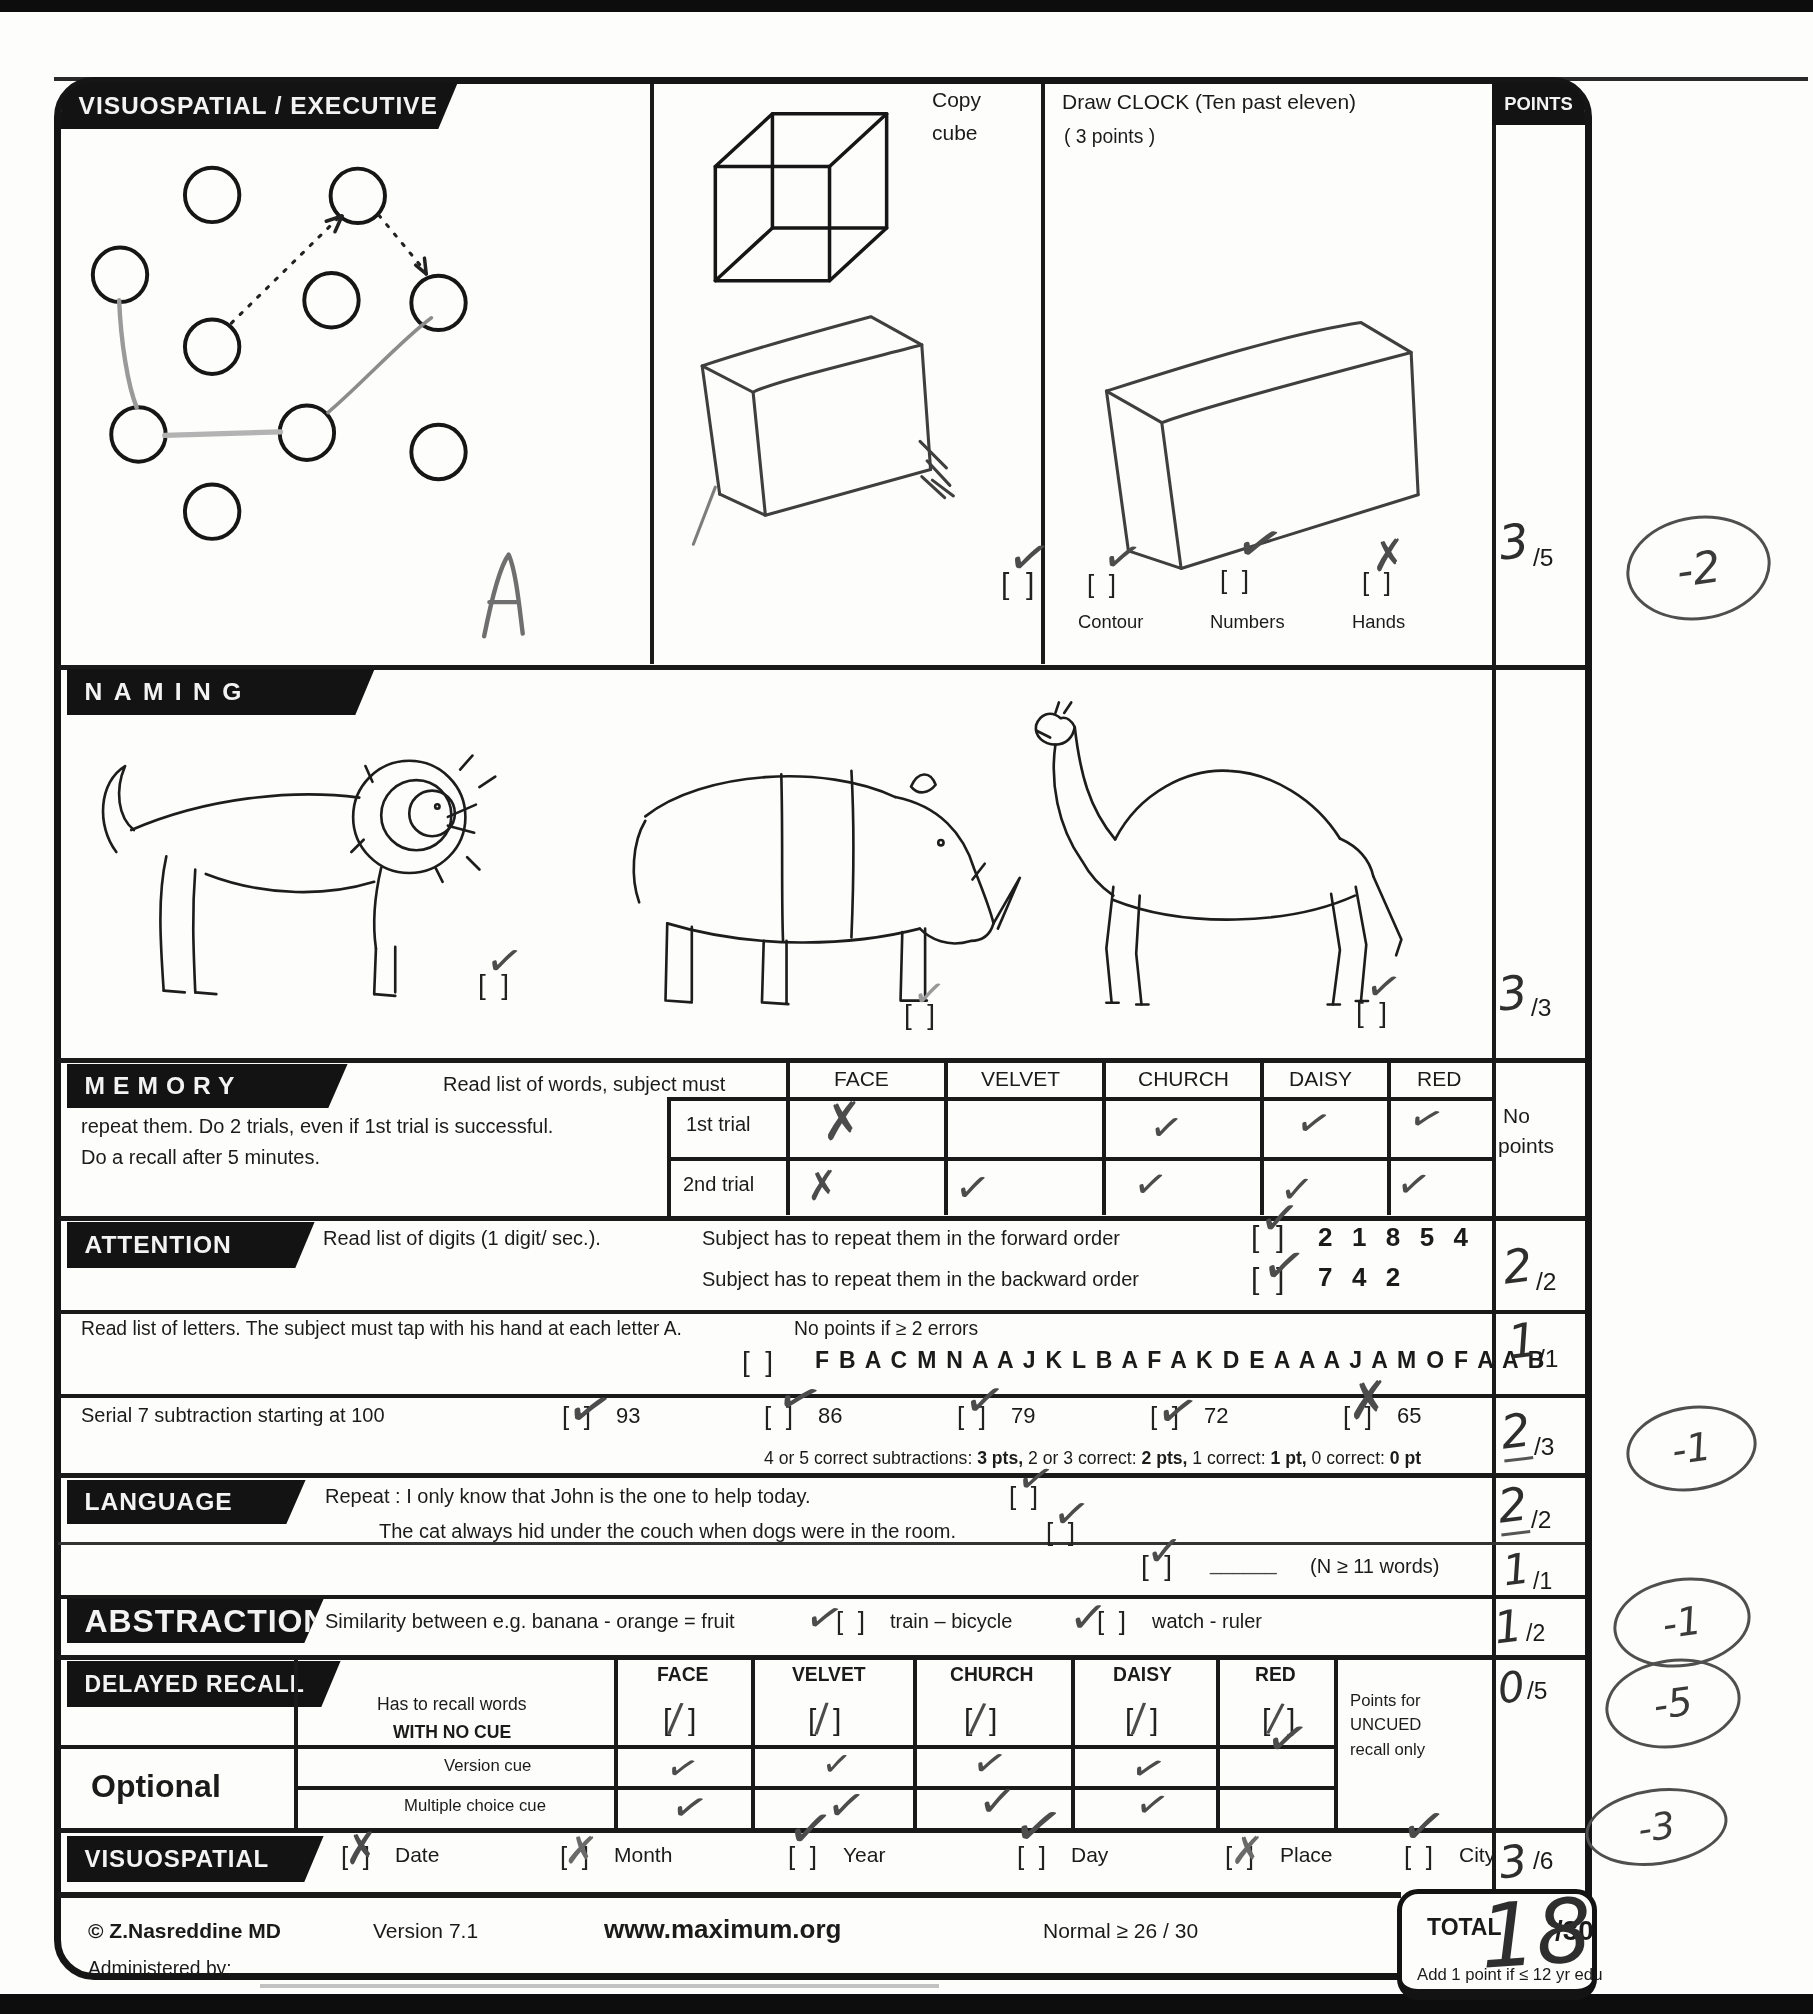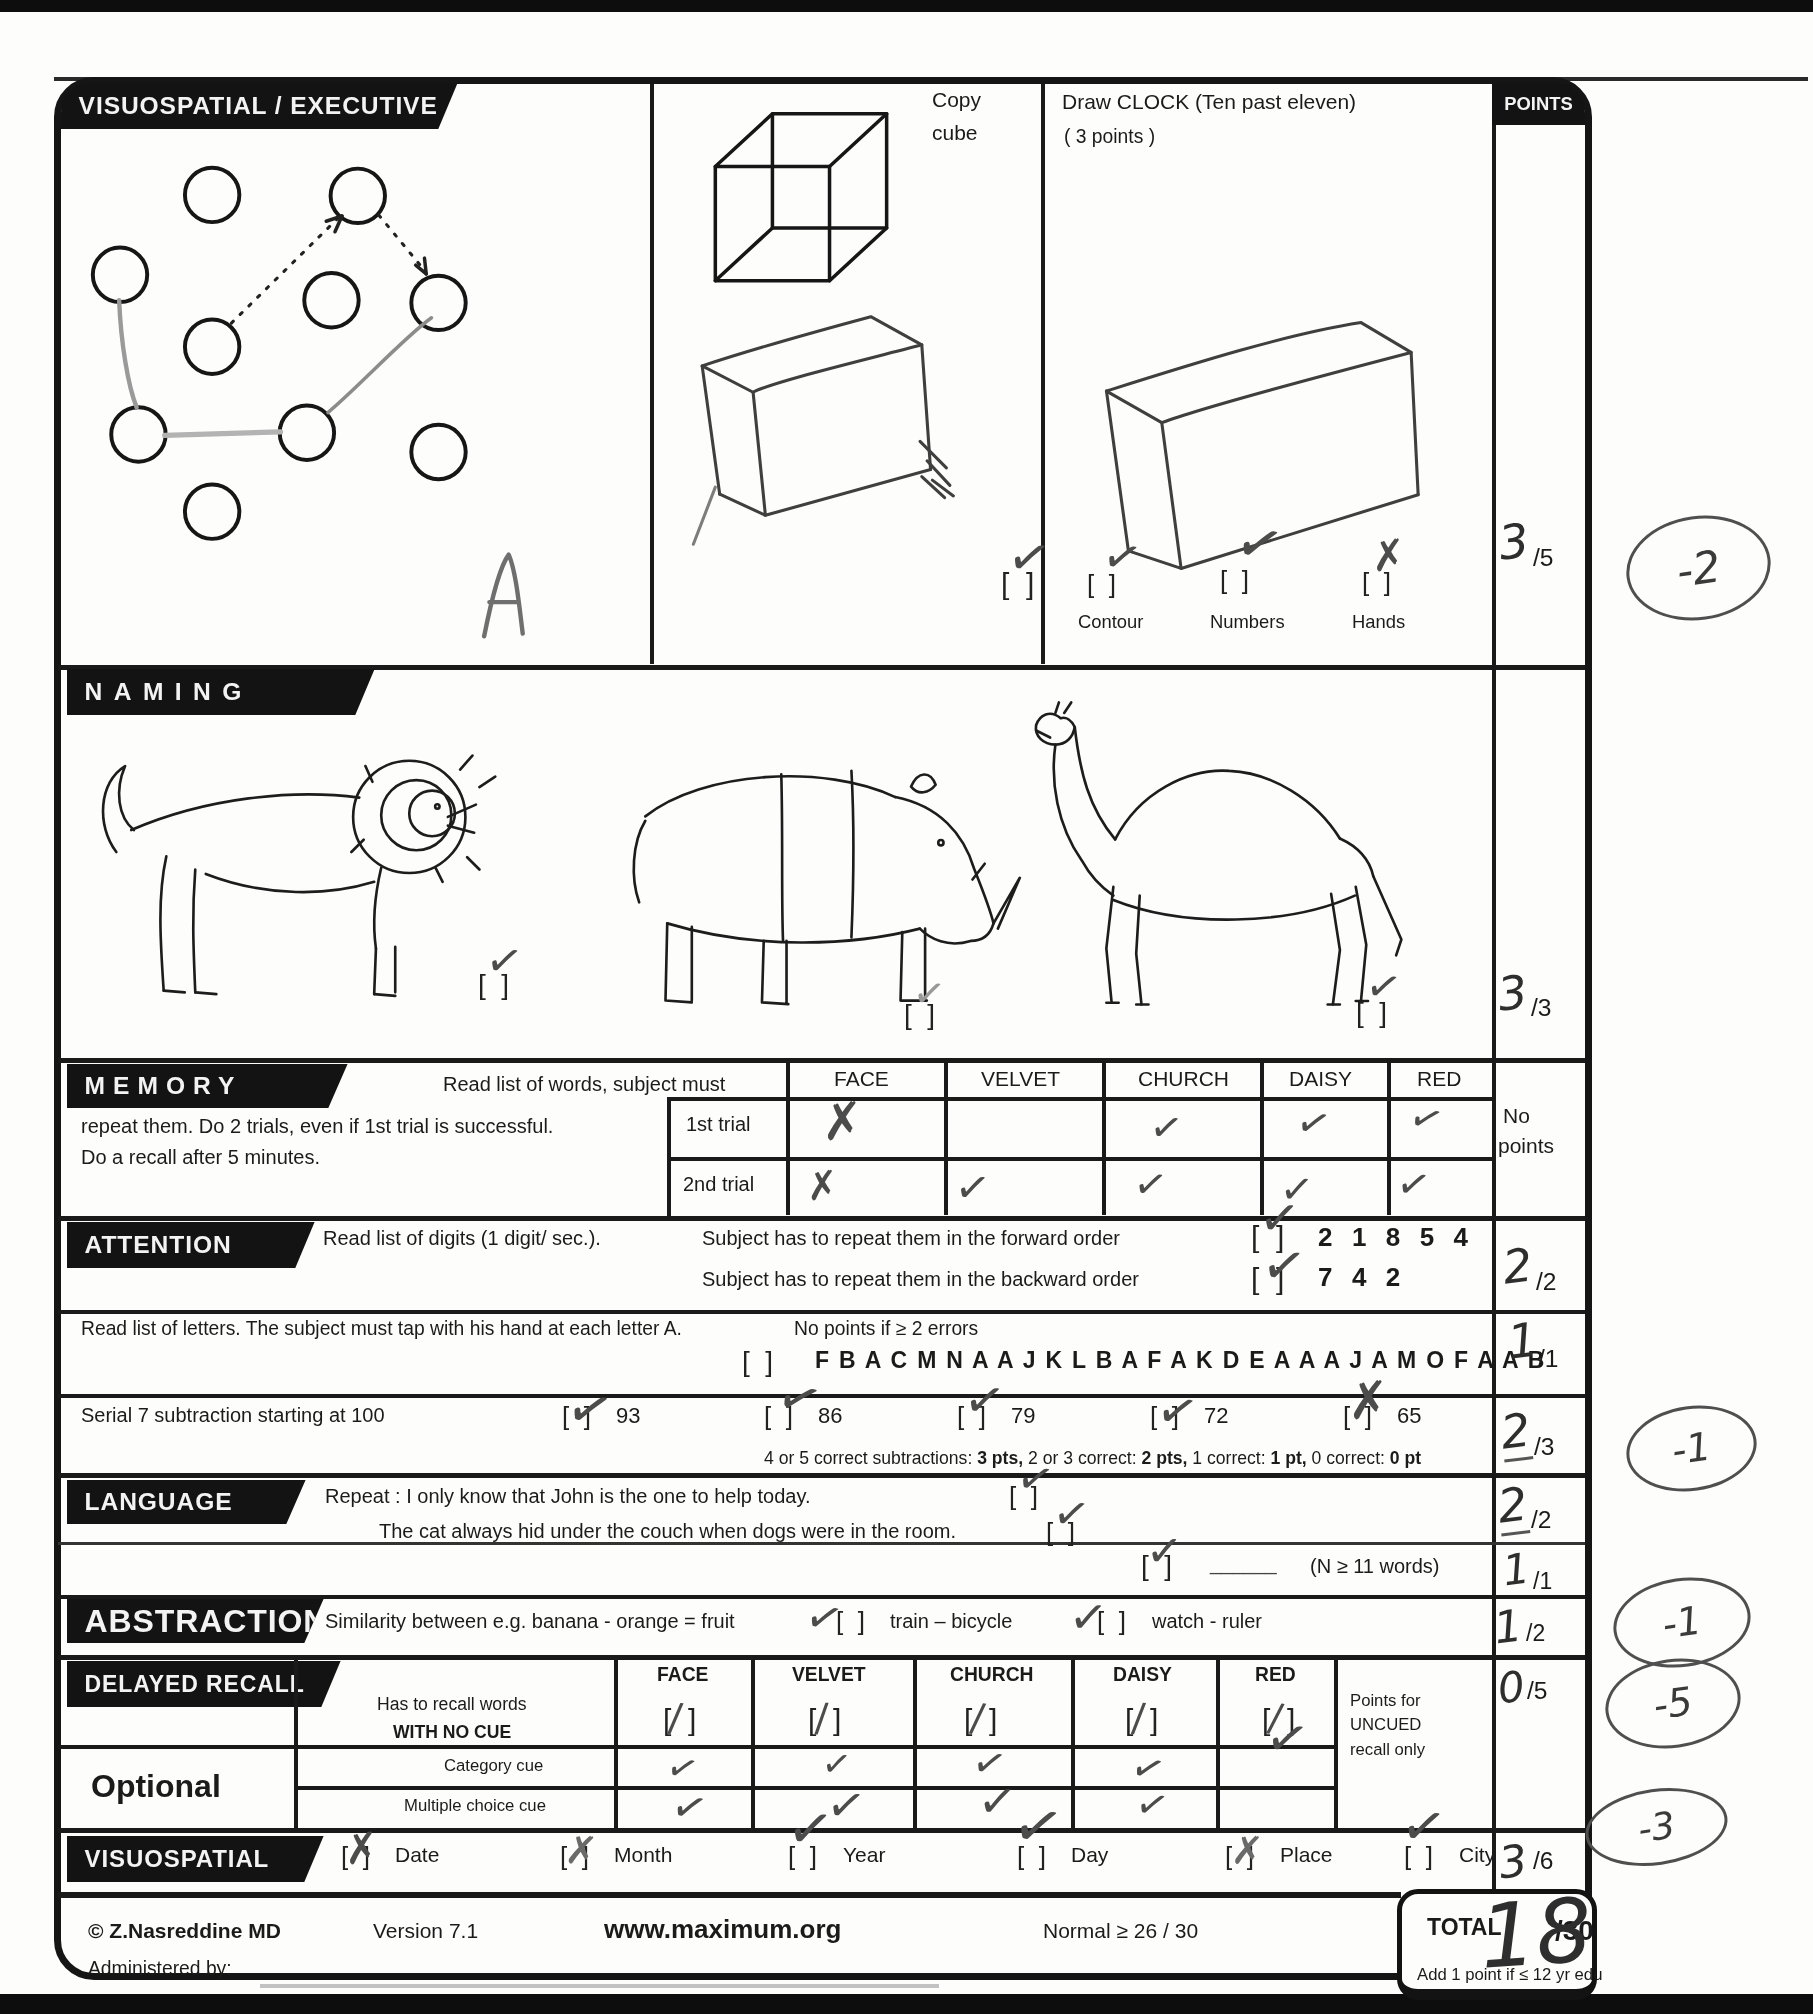--- a/index.html
+++ b/index.html
@@ -349,21 +349,21 @@
   <span class="bk" style="left:964px;top:1705px;font-size:30px">[  ]</span>
   <span class="ck" style="left:971px;top:1698px;font-size:39px;transform:rotate(8deg)">∕</span>
   <span class="bk" style="left:1125px;top:1705px;font-size:30px">[  ]</span>
   <span class="ck" style="left:1132px;top:1698px;font-size:39px;transform:rotate(4deg)">∕</span>
   <span class="bk" style="left:1262px;top:1705px;font-size:30px">[  ]</span>
   <span class="ck" style="left:1269px;top:1698px;font-size:39px;transform:rotate(10deg)">∕</span>
   <div class="t" style="left:1350px;top:1691px;font-size:16.7px">Points for</div>
   <div class="t" style="left:1350px;top:1715px;font-size:16.7px">UNCUED</div>
   <div class="t" style="left:1350px;top:1740px;font-size:16.7px">recall only</div>
   <div class="t b" style="left:91px;top:1768px;font-size:32px">Optional</div>
-  <div class="t" style="left:444px;top:1756px;font-size:16.7px">Category cue</div>
+  <div class="t" style="left:444px;top:1756px;font-size:16.7px">Version cue</div>
   <div class="t" style="left:404px;top:1796px;font-size:16.7px">Multiple choice cue</div>
   <span class="ck" style="left:667px;top:1750px;font-size:37px;transform:rotate(18deg)">✓</span>
   <span class="ck" style="left:822px;top:1747px;font-size:35px;transform:rotate(8deg)">✓</span>
   <span class="ck" style="left:973px;top:1743px;font-size:40px;transform:rotate(14deg)">✓</span>
   <span class="ck" style="left:1132px;top:1749px;font-size:39px;transform:rotate(20deg)">✓</span>
   <span class="ck" style="left:1266px;top:1713px;font-size:51px;transform:rotate(12deg)">✓</span>
   <span class="ck" style="left:672px;top:1787px;font-size:42px;transform:rotate(16deg)">✓</span>
   <span class="ck" style="left:827px;top:1782px;font-size:46px;transform:rotate(10deg)">✓</span>
   <span class="ck" style="left:978px;top:1778px;font-size:46px;transform:rotate(6deg)">✓</span>
   <span class="ck" style="left:1136px;top:1785px;font-size:39px;transform:rotate(14deg)">✓</span>

